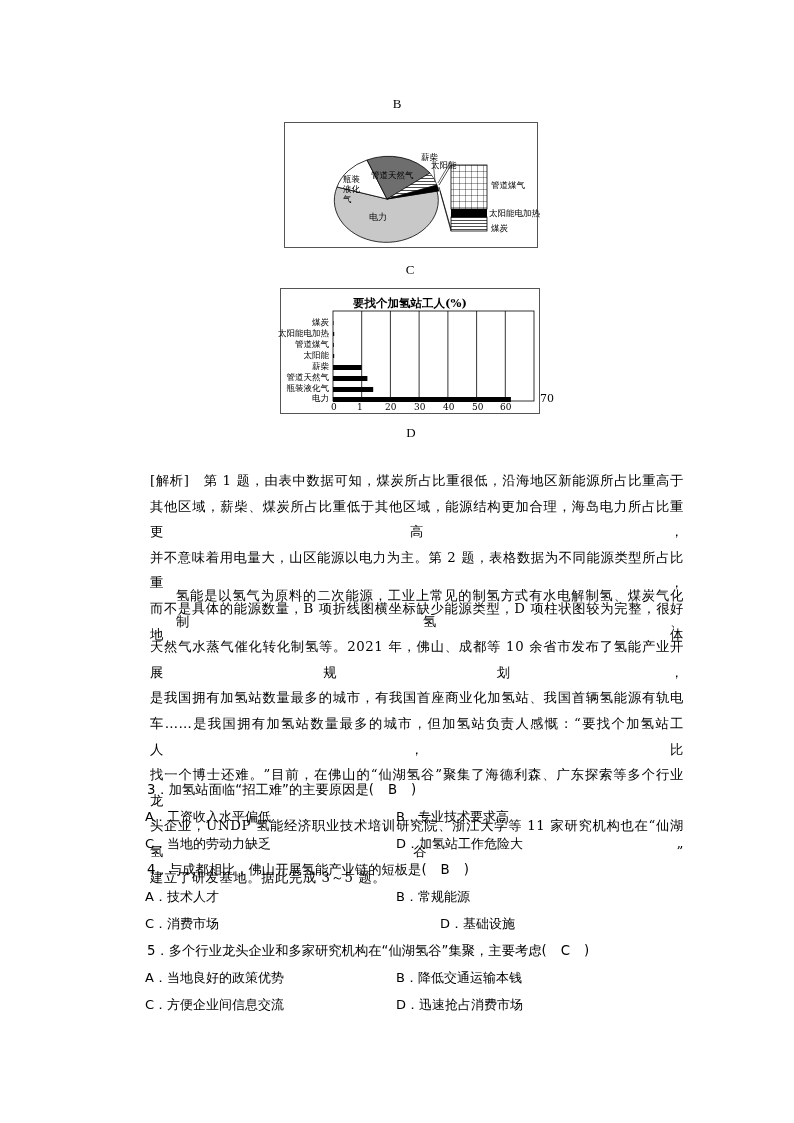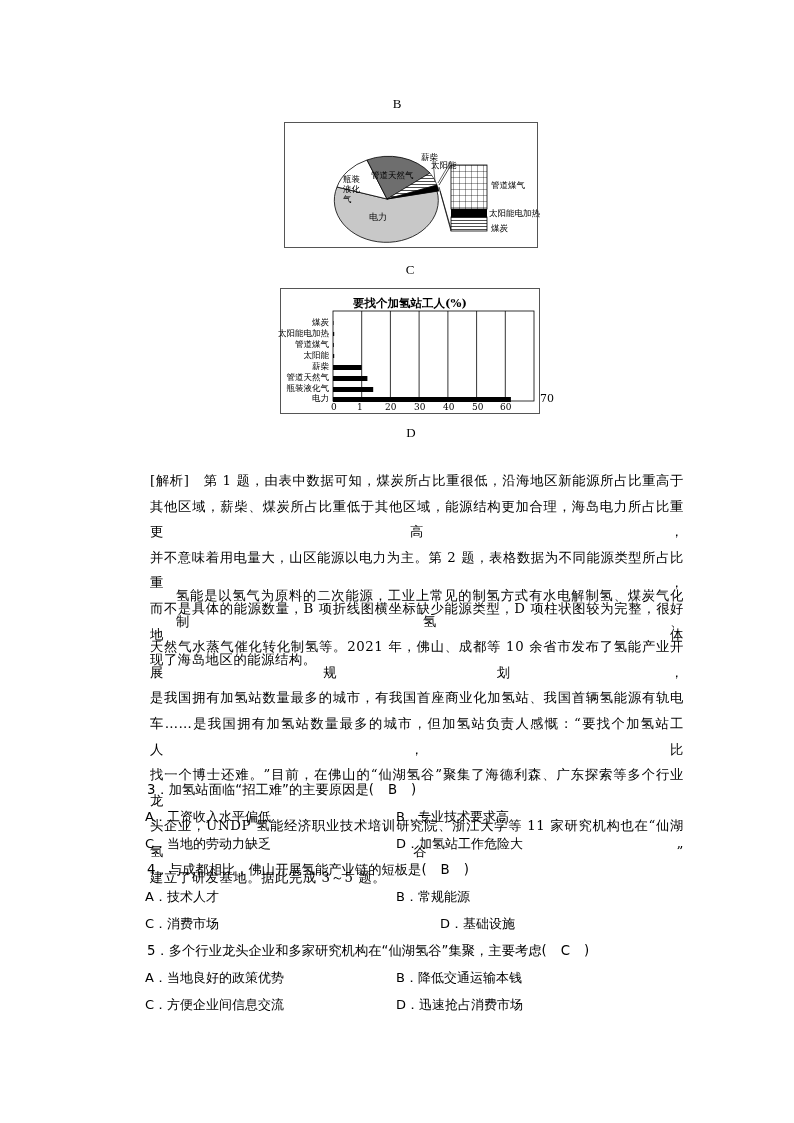--- a/index.html
+++ b/index.html
@@ -110,21 +110,20 @@
   <div class="lbl" style="left:247px; top:104px; font-size:11px;margin-left:12px;">70</div>
 </div>
 
 <div class="letter" style="left:401px; top:425px;">D</div>
 
 <div class="para" style="top:468px; left:150px; width:534px;">
   <p>[解析]　第 1 题，由表中数据可知，煤炭所占比重很低，沿海地区新能源所占比重高于</p>
   <p>其他区域，薪柴、煤炭所占比重低于其他区域，能源结构更加合理，海岛电力所占比重更高，</p>
   <p>并不意味着用电量大，山区能源以电力为主。第 2 题，表格数据为不同能源类型所占比重，</p>
   <p>而不是具体的能源数量，B 项折线图横坐标缺少能源类型，D 项柱状图较为完整，很好地体</p>
-  <p class="last">现了海岛地区的能源结构。</p>
 </div>
 
 <div class="para" style="top:583px; left:150px; width:534px;">
   <p style="padding-left:26px;">氢能是以氢气为原料的二次能源，工业上常见的制氢方式有水电解制氢、煤炭气化制氢、</p>
   <p>天然气水蒸气催化转化制氢等。2021 年，佛山、成都等 10 余省市发布了氢能产业开展规划，</p>
   <p>是我国拥有加氢站数量最多的城市，有我国首座商业化加氢站、我国首辆氢能源有轨电</p>
   <p>车……是我国拥有加氢站数量最多的城市，但加氢站负责人感慨：“要找个加氢站工人，比</p>
   <p>找一个博士还难。”目前，在佛山的“仙湖氢谷”聚集了海德利森、广东探索等多个行业龙</p>
   <p>头企业，UNDP 氢能经济职业技术培训研究院、浙江大学等 11 家研究机构也在“仙湖氢谷”</p>
   <p class="last">建立了研发基地。据此完成 3～5 题。</p>

